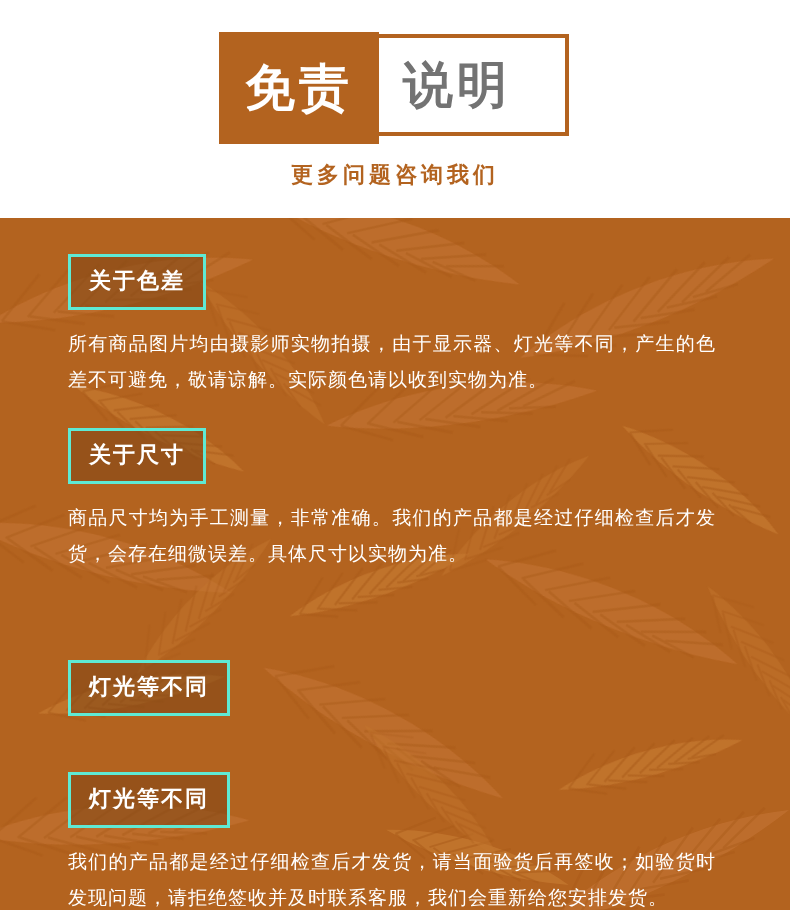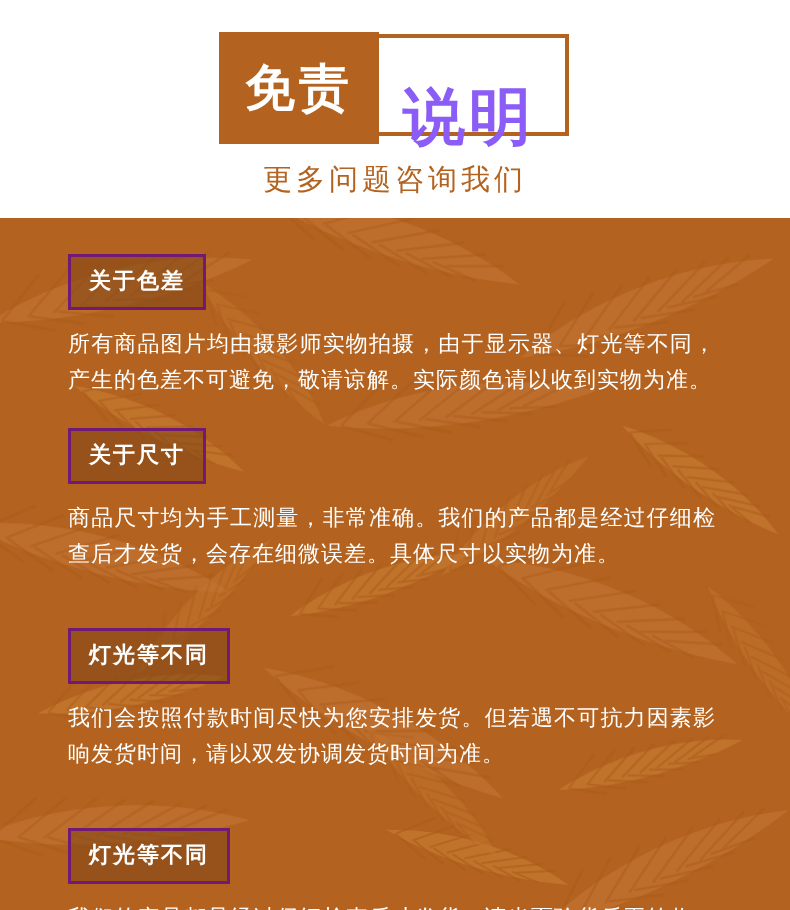--- a/index.html
+++ b/index.html
@@ -74,34 +74,33 @@
     letter-spacing: 4px;
     line-height: 1;
     font-family: "Liberation Sans", "DejaVu Sans", sans-serif;
   }
 
   .title-char-b {
     position: absolute;
     left: 178px;
     top: 50%;
     transform: translateY(-50%);
-    color: #8b5cf6;
-    font-size: 62px;
+    color: #737373;
+    font-size: 50px;
     font-weight: bold;
     letter-spacing: 4px;
     line-height: 1;
-    margin-top: 32px;
   }
 
   .subtitle {
     margin-top: 24px;
     color: #b3631f;
-    font-size: 29px;
+    font-size: 22px;
     letter-spacing: 4px;
-    font-weight: normal;
+    font-weight: bold;
   }
 
   
   .content {
     position: relative;
     width: 790px;
     height: 692px;
     background: #b3631f;
     overflow: hidden;
   }
@@ -124,42 +123,42 @@
   .section {
     margin-bottom: 36px;
   }
 
   .section:last-child {
     margin-bottom: 0;
   }
 
   .tag {
     display: inline-block;
-    border: 3px solid #701a75;
+    border: 3px solid #5eead4;
     background: rgba(125, 69, 22, 0.55);
     color: #ffffff;
     font-size: 22px;
     font-weight: bold;
     letter-spacing: 2px;
     padding: 9px 18px 11px 18px;
     box-sizing: border-box;
   }
 
   .para {
     margin-top: 16px;
     color: #ffffff;
-    font-size: 22px;
+    font-size: 19px;
     line-height: 36px;
     letter-spacing: 1px;
     max-width: 648px;
     text-align: justify;
   }
 
   .sec-1 { margin-bottom: 30px; }
-  .sec-2 { margin-bottom: 56px; }
+  .sec-2 { margin-bottom: 88px; }
   .sec-3 { margin-bottom: 56px; }
 </style>
 </head>
 <body>
 
 <div class="page">
 
   <div class="header">
     <div class="title-frame">
       <div class="title-row">
@@ -254,21 +253,20 @@
         <div class="para">所有商品图片均由摄影师实物拍摄，由于显示器、灯光等不同，产生的色差不可避免，敬请谅解。实际颜色请以收到实物为准。</div>
       </div>
 
       <div class="section sec-2">
         <div class="tag">关于尺寸</div>
         <div class="para">商品尺寸均为手工测量，非常准确。我们的产品都是经过仔细检查后才发货，会存在细微误差。具体尺寸以实物为准。</div>
       </div>
 
       <div class="section sec-3">
         <div class="tag">灯光等不同</div>
-        <div class="para">我们会按照付款时间尽快为您安排发货。但若遇不可抗力因素影响发货时间，请以双发协调发货时间为准。</div>
       </div>
 
       <div class="section">
         <div class="tag">灯光等不同</div>
         <div class="para">我们的产品都是经过仔细检查后才发货，请当面验货后再签收；如验货时发现问题，请拒绝签收并及时联系客服，我们会重新给您安排发货。</div>
       </div>
 
     </div>
   </div>
 </div>

